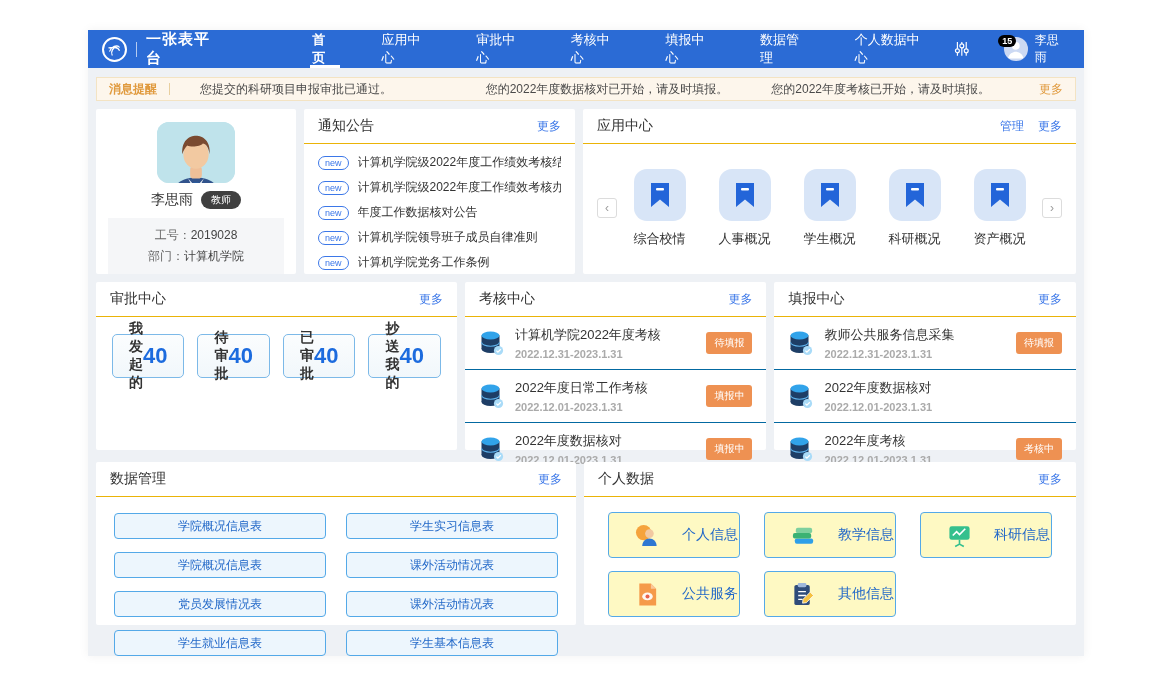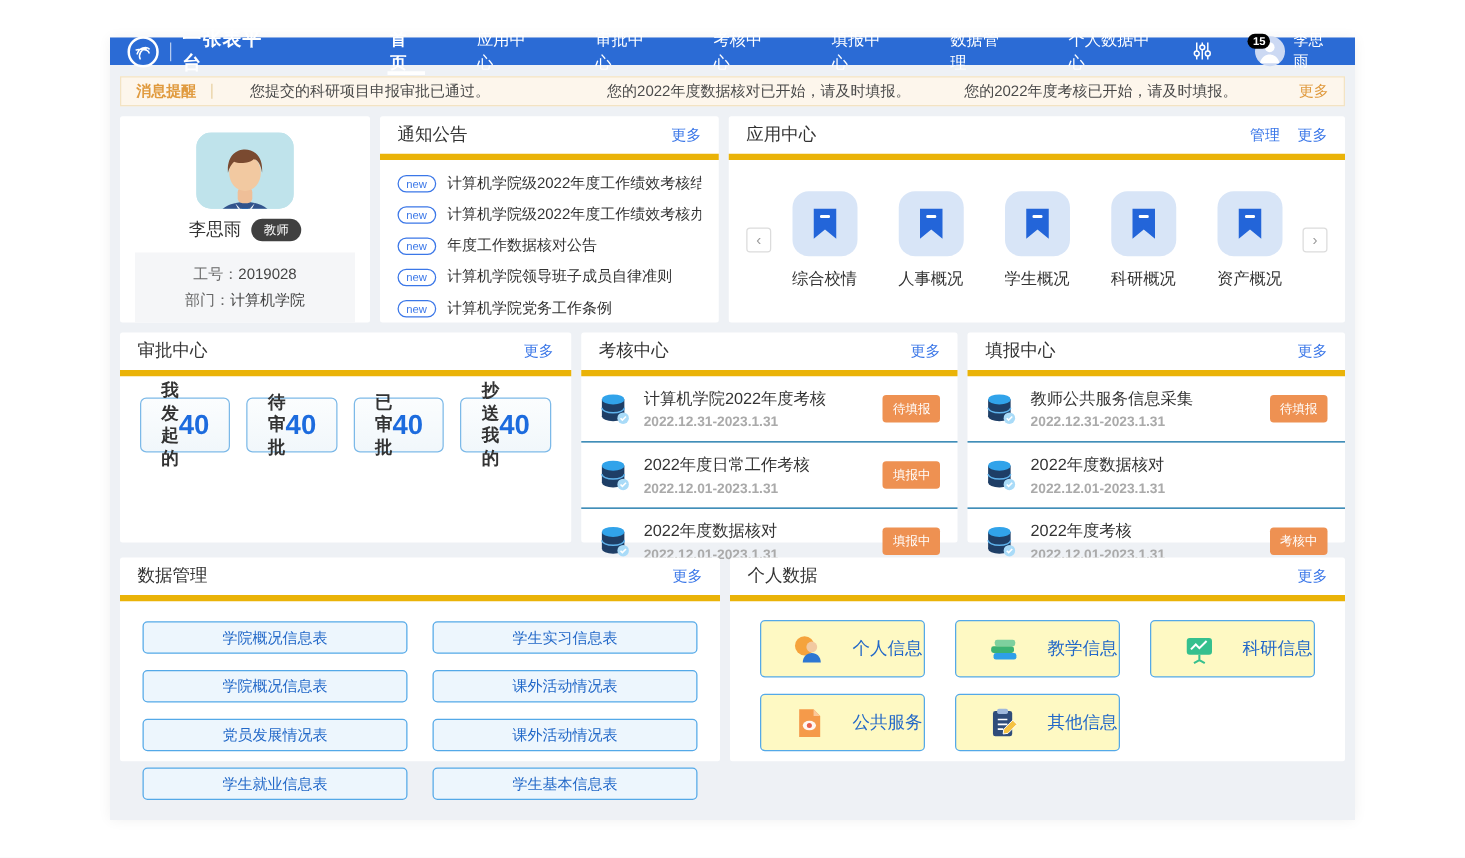--- a/index.html
+++ b/index.html
@@ -1,20 +1,20 @@
 <!DOCTYPE html>
 <html><head>
 <meta charset="utf-8">
 <style>
   * { margin:0; padding:0; box-sizing:border-box; }
   html,body { width:1172px; height:686px; background:#fff; font-family:"Liberation Sans","DejaVu Sans",sans-serif; overflow:hidden; }
   .app { position:absolute; left:88px; top:30px; width:996px; height:626px; background:#eef1f5; box-shadow:0 0 10px rgba(0,0,0,.06); }
 
   
-  .hdr { height:22px; background:#2b6bd5; display:flex; align-items:center; padding:0 14px; color:#fff; position:relative; }
+  .hdr { height:38px; background:#2b6bd5; display:flex; align-items:center; padding:0 14px; color:#fff; position:relative; }
   .brand { display:flex; align-items:center; gap:9px; }
   .logo { width:25px; height:25px; border:2px solid #fff; border-radius:50%; position:relative; flex:0 0 auto; }
   .logo svg { position:absolute; inset:1px; }
   .brand-div { width:1px; height:15px; background:rgba(255,255,255,.65); }
   .brand-title { font-size:15px; font-weight:bold; letter-spacing:1px; }
   .nav { display:flex; margin-left:66px; height:38px; }
   .nav-item { position:relative; padding:0 22px; font-size:13px; display:flex; align-items:center; cursor:pointer; }
   .nav-item.active { font-weight:bold; }
   .nav-item.active::after { content:""; position:absolute; bottom:0; left:50%; transform:translateX(-50%); width:30px; height:3px; background:#fff; }
   .hdr-right { margin-left:auto; display:flex; align-items:center; gap:17px; }
@@ -29,21 +29,21 @@
   .content { padding:9px 8px 0; }
   .banner { height:24px; background:#fdf6ec; border:1px solid #f3e3c3; display:flex; align-items:center; font-size:12px; color:#4a4a4a; }
   .banner-label { color:#e09a3e; font-weight:bold; padding:0 12px; flex:0 0 auto; }
   .banner-div { width:1px; height:12px; background:#e8cf9f; }
   .banner-msgs { flex:1; display:flex; }
   .banner-msg { flex:1; padding-left:30px; white-space:nowrap; overflow:hidden; }
   .banner-more { color:#e09a3e; padding:0 12px; cursor:pointer; flex:0 0 auto; }
 
   .row { display:flex; gap:8px; margin-top:8px; }
   .card { background:#fff; border-radius:2px; }
-  .card-hd { height:35px; display:flex; align-items:center; justify-content:space-between; padding:0 14px; border-bottom:5px solid #eab308; }
+  .card-hd { height:35px; display:flex; align-items:center; justify-content:space-between; padding:0 14px; border-bottom:1px solid #eab308; }
   .card-title { font-size:14px; color:#333; font-weight:500; }
   .links { display:flex; gap:14px; }
   .link { font-size:12px; color:#3b77e8; cursor:pointer; }
 
   
   .row1 { height:165px; }
   .profile { width:200px; display:flex; flex-direction:column; align-items:center; padding-top:13px; }
   .pav { width:78px; height:78px; border-radius:12px; background:#bfe3eb; overflow:hidden; }
   .pname-row { display:flex; align-items:center; gap:8px; margin-top:8px; }
   .pname { font-size:14px; color:#333; font-weight:500; }

